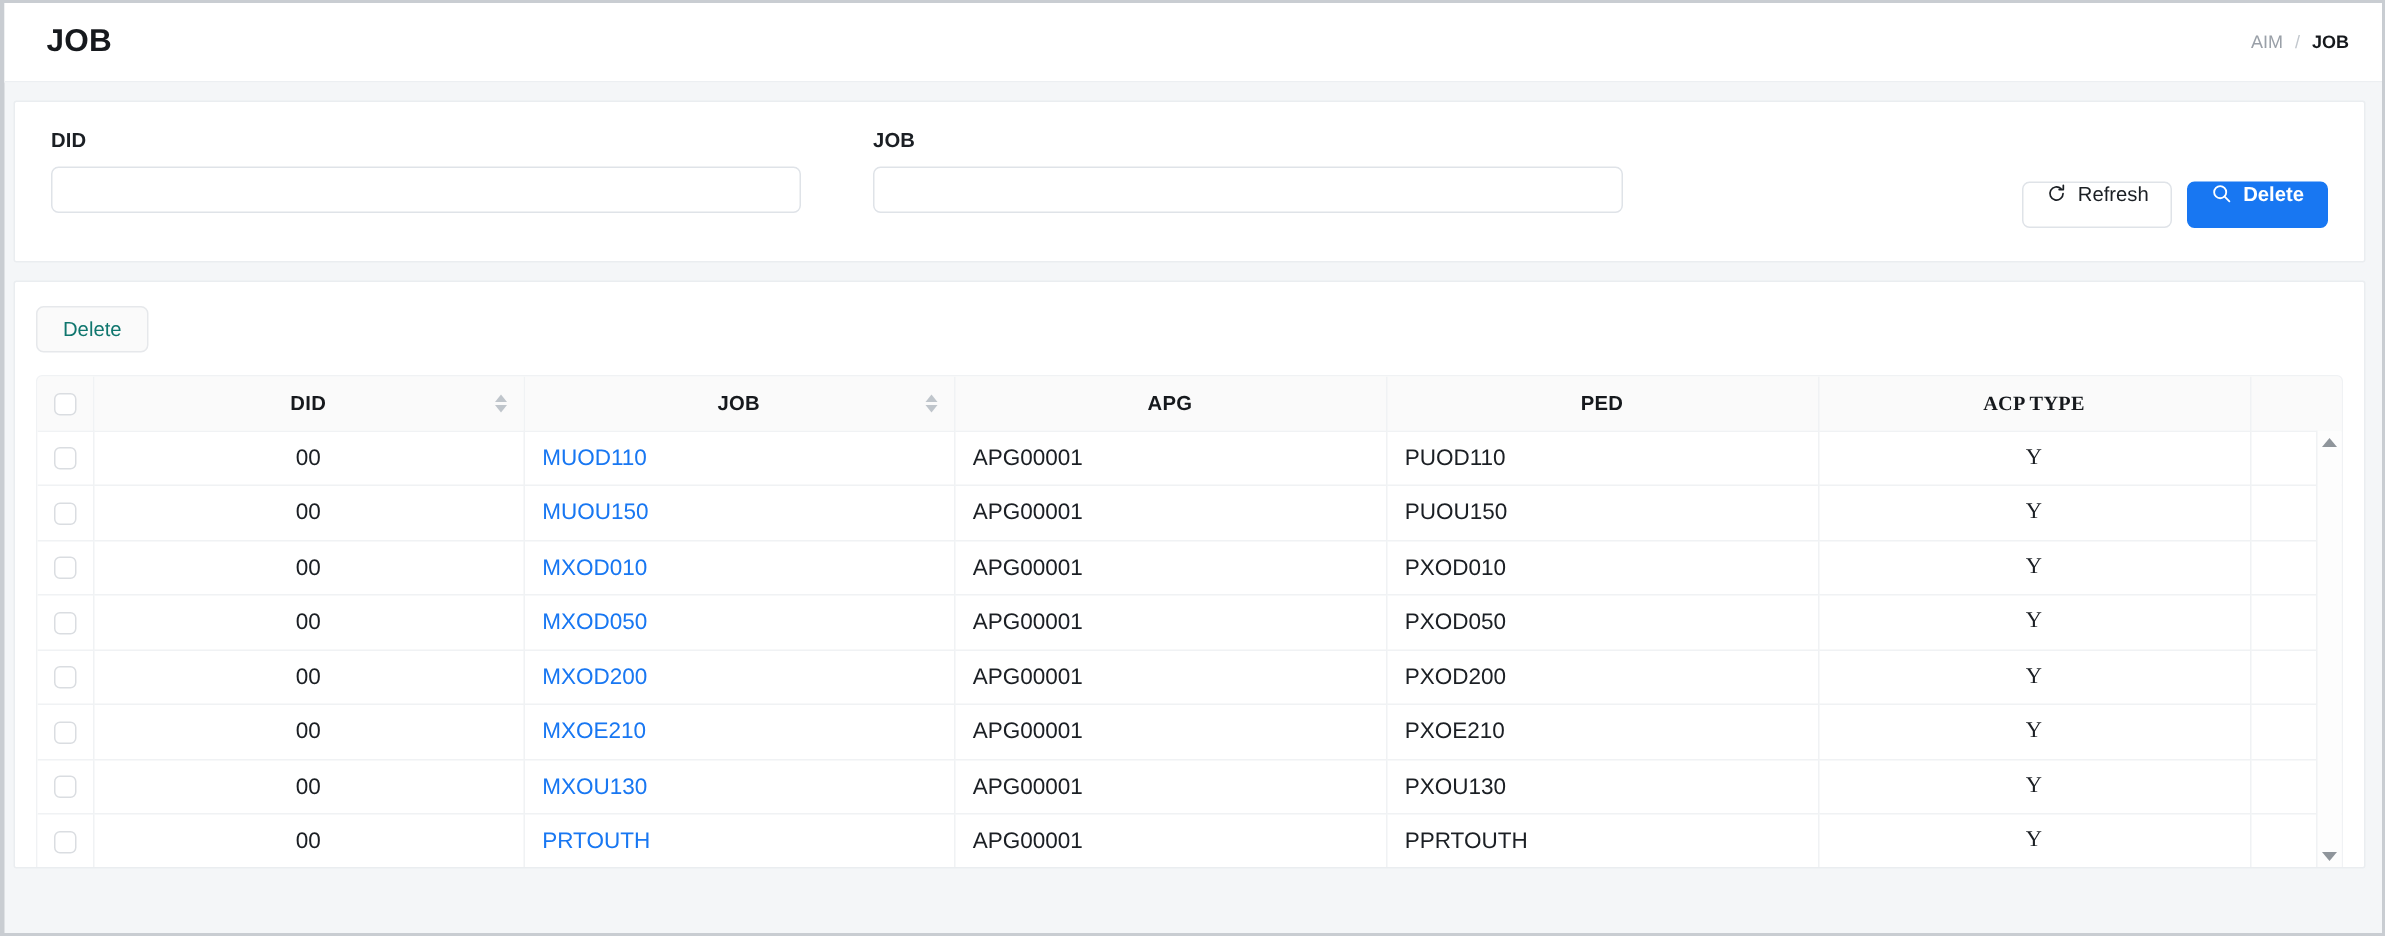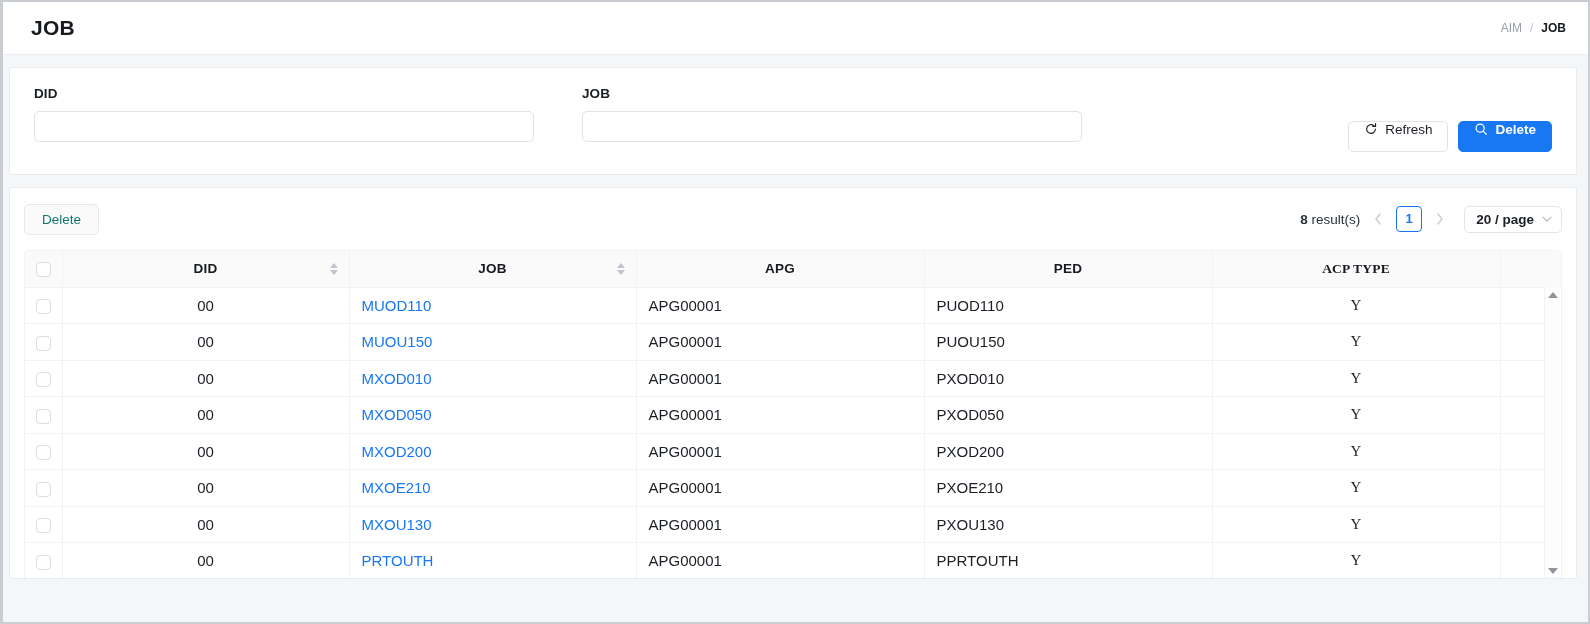--- a/index.html
+++ b/index.html
@@ -255,42 +255,20 @@
       </div>
     </div>
 
     <div class="card table-card">
 
       <div class="toolbar">
         <button class="btn-disabled" disabled="">
           <span>Delete</span>
         </button>
 
-        <div class="pagination">
-          <span class="result-count"><b>8</b><span> result(s)</span></span>
-          <span class="pg-arrow">
-            <svg width="8" height="12" viewBox="0 0 8 12" fill="none" aria-hidden="true">
-              <path d="M6 1L2 6l4 5" stroke="#c6ccd2" stroke-width="1.3" stroke-linecap="round" stroke-linejoin="round" fill="none"></path>
-            </svg>
-          </span>
-          <span class="pg-num">1</span>
-          <span class="pg-arrow">
-            <svg width="8" height="12" viewBox="0 0 8 12" fill="none" aria-hidden="true">
-              <path d="M2 1l4 5-4 5" stroke="#c6ccd2" stroke-width="1.3" stroke-linecap="round" stroke-linejoin="round" fill="none"></path>
-            </svg>
-          </span>
-          <span class="page-size">
-            <span>20 / page</span>
-            <span class="caret-down">
-              <svg width="10" height="7" viewBox="0 0 10 7" fill="none" aria-hidden="true">
-                <path d="M1 1.2L5 5.2l4-4" stroke="#b4bac1" stroke-width="1.2" stroke-linecap="round" stroke-linejoin="round" fill="none"></path>
-              </svg>
-            </span>
-          </span>
-        </div>
       </div>
 
       <div class="table-wrap">
         <table>
           <thead>
             <tr>
               <th class="col-check">
                 <span class="cb"></span>
               </th>
               <th class="col-did th-sortable">

